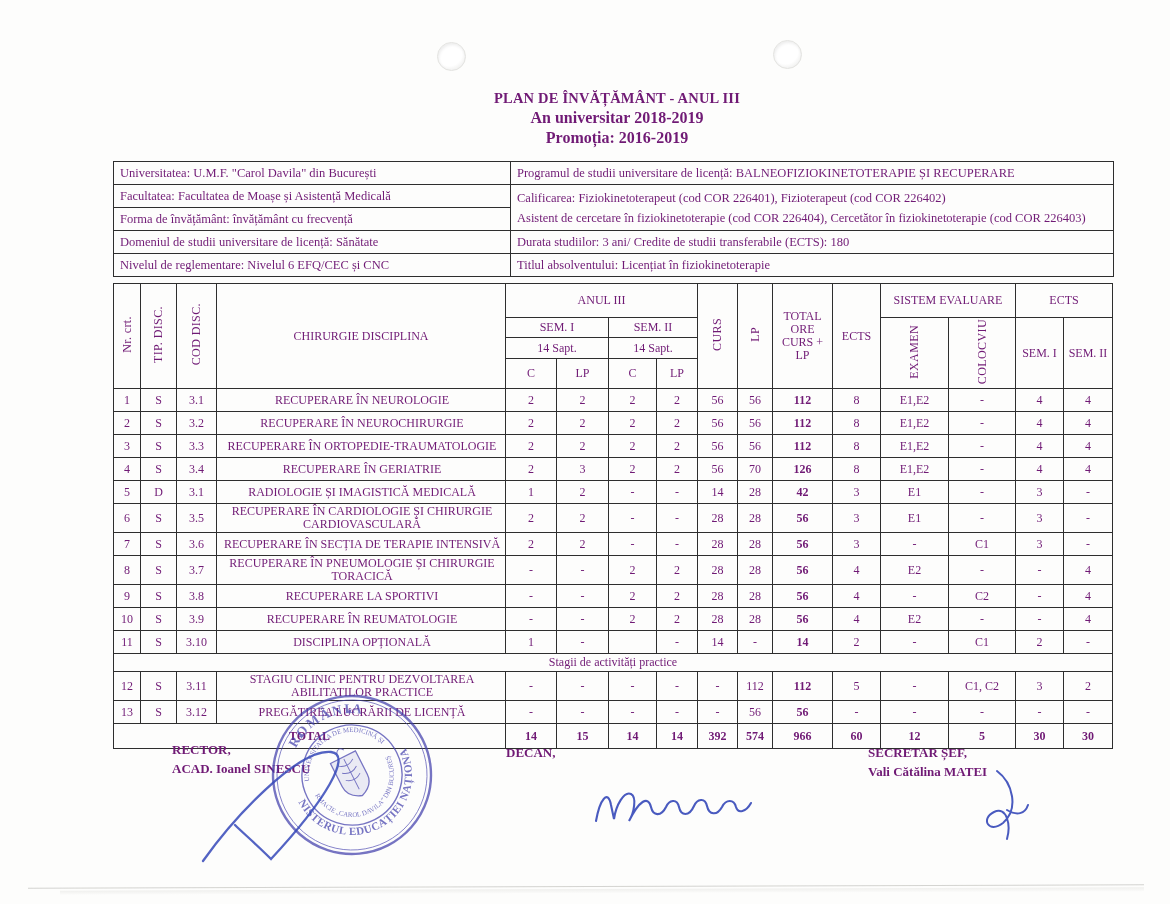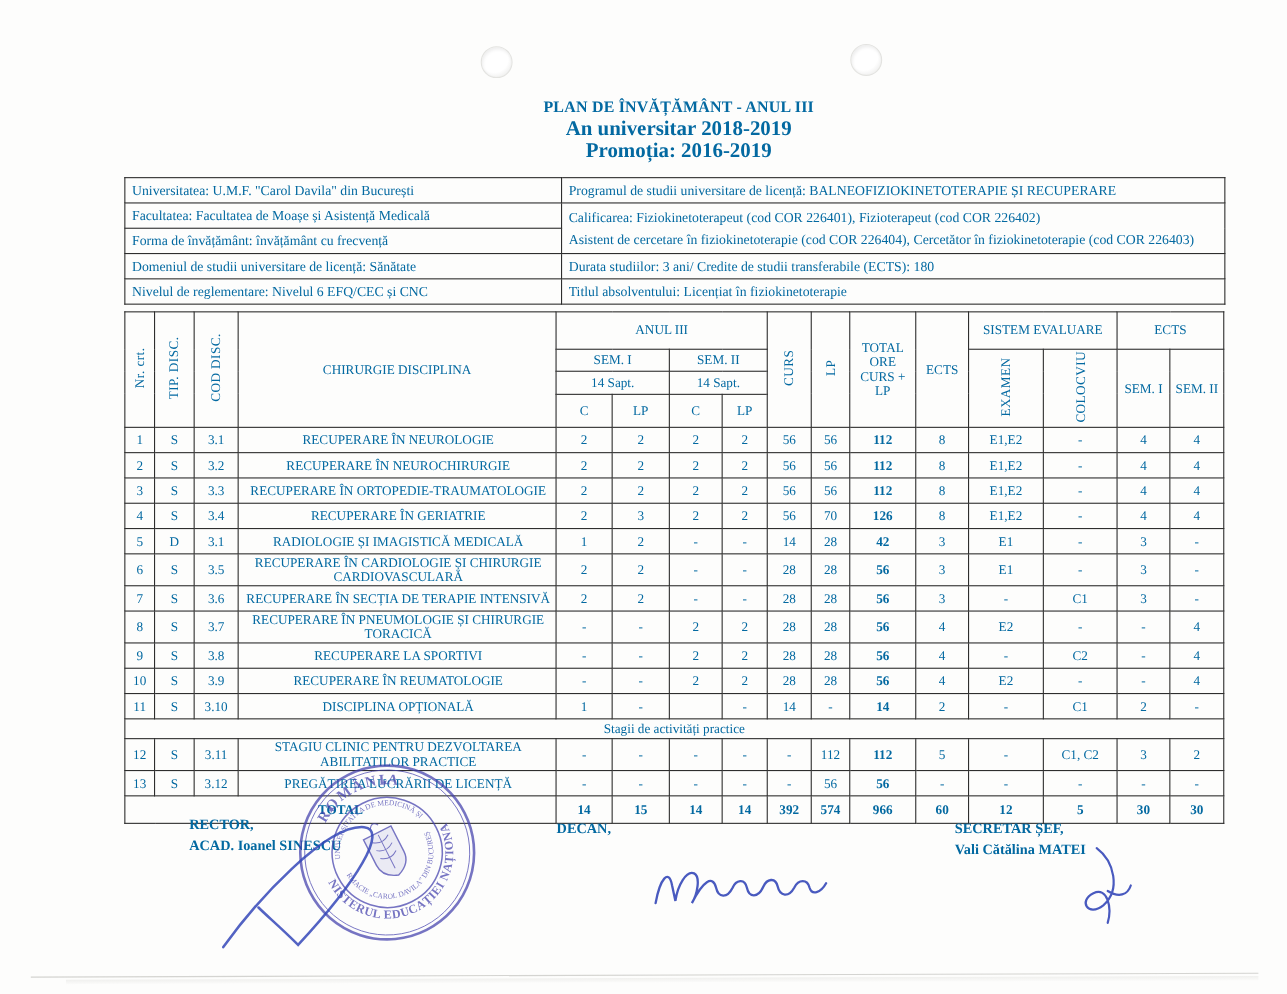--- a/index.html
+++ b/index.html
@@ -1,29 +1,29 @@
 <!DOCTYPE html>
 <html><head>
 <meta charset="utf-8">
 <style>
   html,body { margin:0; padding:0; background:#ffffff; }
   .page {
     position:relative; width:1170px; height:904px; background:#fdfdfc;
-    font-family:"Liberation Serif", serif; color:#0369a1; overflow:hidden;
+    font-family:"Liberation Serif", serif; color:#701a75; overflow:hidden;
   }
   
   .hole {
     position:absolute; width:27px; height:27px; border-radius:50%;
     background:radial-gradient(circle at 42% 38%, #ffffff 55%, #f0f0ef 78%, #fafafa 100%);
     border:1px solid #e3e3e0; box-shadow: inset 1px 2px 3px rgba(0,0,0,0.07);
   }
   
   .doc-header { position:absolute; top:88px; left:65px; width:1104px; text-align:center; font-weight:bold; }
   .doc-header .t1 { font-size:14.5px; line-height:20px; letter-spacing:0.2px; }
-  .doc-header .t2 { font-size:19px; line-height:20px; }
+  .doc-header .t2 { font-size:16px; line-height:20px; }
   
   table { border-collapse:collapse; table-layout:fixed; }
   td,th { border:1px solid #2e2e2e; }
   .info-table { position:absolute; left:113px; top:161px; width:1000px; }
   .info-table td { font-size:12.5px; padding:1px 6px; height:20px; line-height:15px; text-align:left; vertical-align:middle; font-weight:normal; }
   .info-table td.dbl div { line-height:20px; }
   .main-table { position:absolute; left:113px; top:283px; width:999px; font-size:12px; }
   .main-table th { font-weight:normal; text-align:center; vertical-align:middle; padding:1px 2px; font-size:12px; line-height:13px; }
   .main-table td { text-align:center; vertical-align:middle; padding:1px 3px; height:20px; line-height:13px; }
   .main-table td.den { text-align:center; padding-left:5px; }

